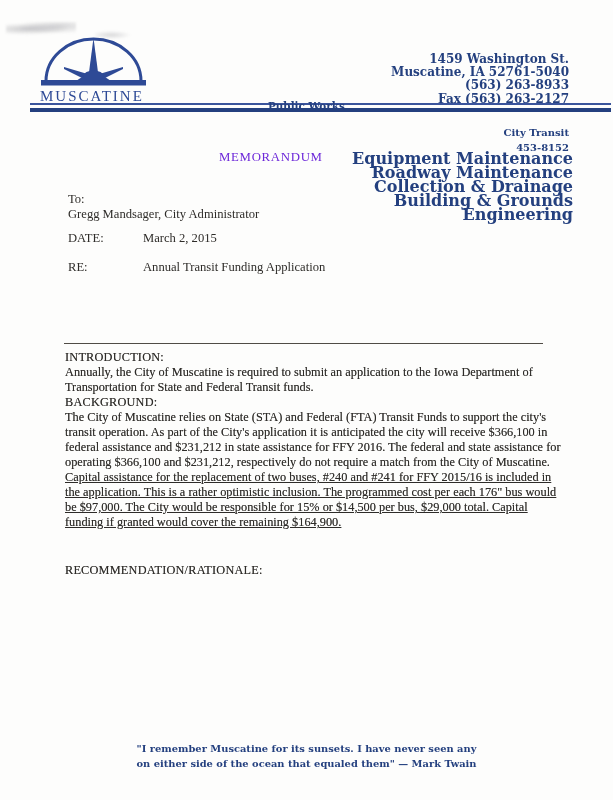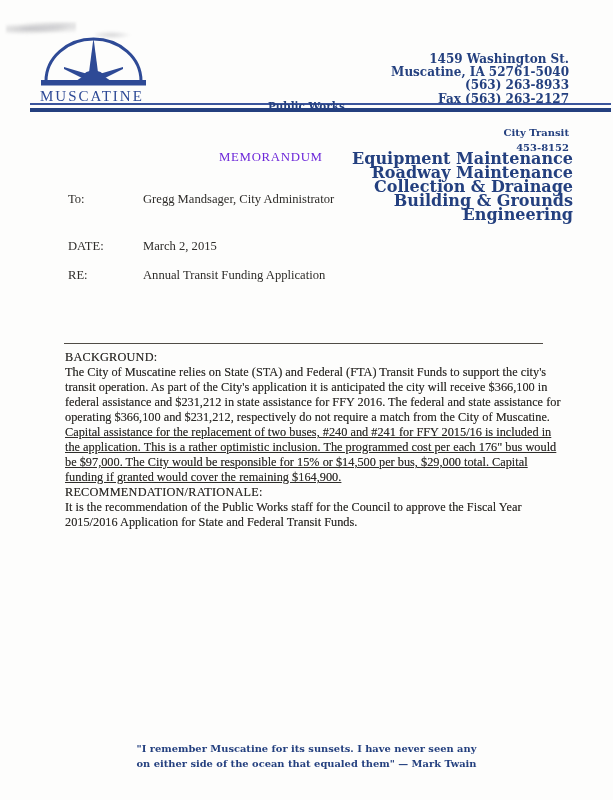--- a/index.html
+++ b/index.html
@@ -43,34 +43,34 @@
 
   .divisions{position:absolute;top:152px;right:40px;text-align:right;
     font-size:16px;line-height:14px;}
 
   
   .memo-title{position:absolute;top:150px;left:219px;
     font-size:12.8px;letter-spacing:.7px;color:#6d28d9;}
 
   .memo-fields{position:absolute;top:192px;left:68px;font-size:12.6px;}
   .field{display:flex;margin-bottom:14px;line-height:15px;}
-  .field-to{margin-bottom:32px;}
+  .field-to{margin-bottom:9px;flex-direction:column;}
   .field .label{width:75px;flex:none;}
 
   
   .body-divider{position:absolute;top:343px;left:64px;width:479px;height:1px;
     background:#504c46;}
 
   .doc-body{position:absolute;top:350px;left:65px;width:497px;
     font-size:12.3px;line-height:15px;text-shadow:0 0 .4px rgba(40,38,35,.55);}
   .doc-body h3{margin:0;font-size:12.3px;font-weight:normal;letter-spacing:.2px;}
   .doc-body p{margin:0;}
   .sec-background{}
   .para-gap{margin-top:10px;text-decoration:underline;}
-  .sec-recommendation{}
+  .sec-recommendation{margin-top:33px;}
 
   
   .footer-quote{position:absolute;top:741px;left:0;width:613px;text-align:center;
     font-size:9.9px;line-height:15px;}
 </style>
 </head>
 <body>
 
 <div class="page">
 
@@ -128,30 +128,33 @@
     </div>
     <div class="field">
       <span class="label">RE:</span>
       <span class="value">Annual Transit Funding Application</span>
     </div>
   </div>
 
   <div class="body-divider"></div>
 
   <div class="doc-body">
+    <section class="sec-introduction">
+      <h3>INTRODUCTION:</h3>
+      <p>Annually, the City of Muscatine is required to submit an application to the Iowa Department of Transportation for State and Federal Transit funds.</p>
+    </section>
 
     <section class="sec-background">
       <h3>BACKGROUND:</h3>
       <p>The City of Muscatine relies on State (STA) and Federal (FTA) Transit Funds to support the city's transit operation. As part of the City's application it is anticipated the city will receive $366,100 in federal assistance and $231,212 in state assistance for FFY 2016. The federal and state assistance for operating $366,100 and $231,212, respectively do not require a match from the City of Muscatine.</p>
       <p class="para-gap">Capital assistance for the replacement of two buses, #240 and #241 for FFY 2015/16 is included in the application. This is a rather optimistic inclusion. The programmed cost per each 176" bus would be $97,000. The City would be responsible for 15% or $14,500 per bus, $29,000 total. Capital funding if granted would cover the remaining $164,900.</p>
     </section>
 
     <section class="sec-recommendation">
       <h3>RECOMMENDATION/RATIONALE:</h3>
-      <p>It is the recommendation of the Public Works staff for the Council to approve the Fiscal Year 2015/2016 Application for State and Federal Transit Funds.</p>
     </section>
   </div>
 
   <div class="footer-quote navy">
     <div>"I remember Muscatine for its sunsets. I have never seen any</div>
     <div>on either side of the ocean that equaled them" — Mark Twain</div>
   </div>
 
 </div>
 

